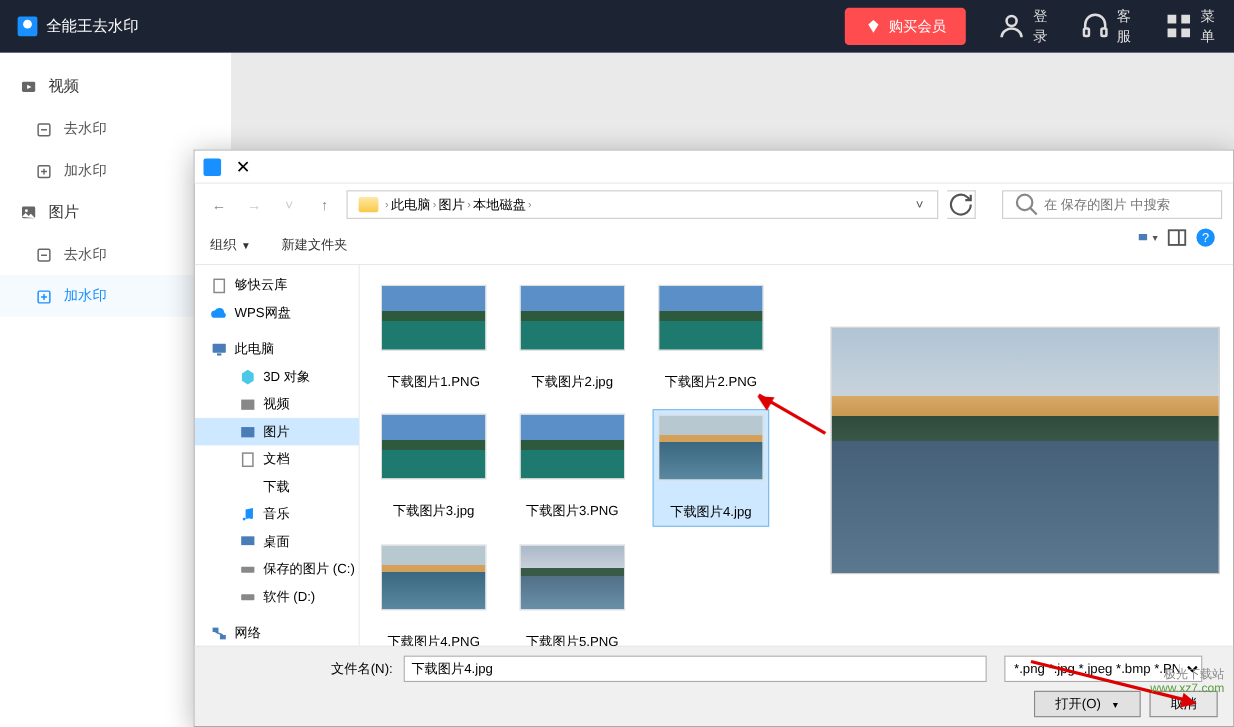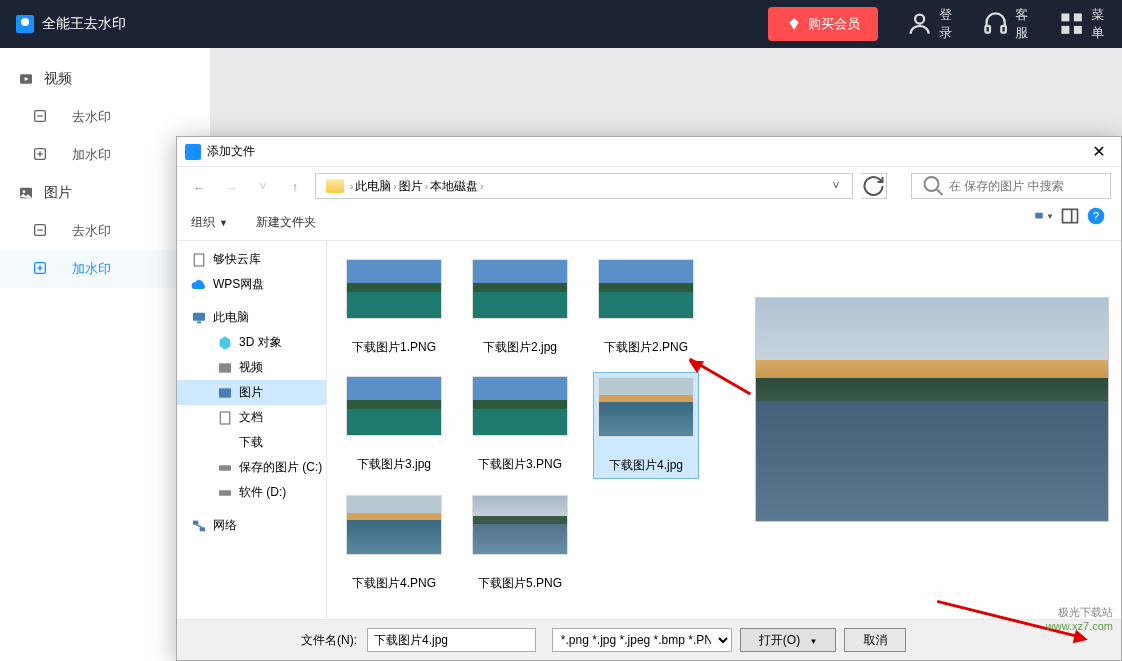--- a/index.html
+++ b/index.html
@@ -6,21 +6,21 @@
     body{font-family:"Microsoft YaHei",Arial,sans-serif;font-size:13px;width:1122px;height:661px;overflow:hidden;background:#f0f0f0;position:relative}
     .topbar{height:48px;background:#1c2333;display:flex;align-items:center;padding:0 16px;color:#fff}
     .logo-icon{width:18px;height:18px;background:#1890ff;border-radius:2px;margin-right:8px;position:relative}
     .logo-icon::after{content:'';position:absolute;width:8px;height:8px;border-radius:50%;background:#fff;top:3px;left:5px}
     .app-title{font-size:14px;flex:1}
     .buy-btn{background:#ff4d4f;color:#fff;padding:8px 18px;border-radius:4px;display:flex;align-items:center;gap:6px;cursor:pointer}
     .top-link{margin-left:28px;display:flex;align-items:center;gap:6px;cursor:pointer;color:#ddd}
     .main-wrap{display:flex;height:calc(100% - 48px)}
     .sidebar{width:210px;background:#fff;padding:12px 0}
     .sbcat{display:flex;align-items:center;padding:10px 18px;gap:10px;color:#333;font-size:14px}
-    .sbitem{display:flex;align-items:flex-start;padding:10px 11px 10px 32px;gap:24px;color:#555;cursor:pointer}
+    .sbitem{display:flex;align-items:flex-end;padding:10px 11px 10px 32px;gap:10px;color:#555;cursor:pointer}
     .sbitem.sel{color:#1890ff;background:#f5faff}
     .sbicon{width:16px;height:16px;display:inline-flex;align-items:center;justify-content:center}
     .content{flex:1;background:#eaeaea}
     .dialog{position:absolute;left:176px;top:136px;width:946px;height:525px;background:#fff;box-shadow:0 4px 24px rgba(0,0,0,.3);display:flex;flex-direction:column;border:1px solid #aaa}
     .dlg-title{height:30px;background:#fff;display:flex;align-items:center;padding:0 8px;border-bottom:1px solid #e8e8e8}
     .dlg-title-icon{width:16px;height:16px;background:#1890ff;border-radius:2px;margin-right:6px}
     .dlg-title-text{flex:1;font-size:12px}
     .dlg-close{width:28px;text-align:center;cursor:pointer;font-size:16px}
     .dlg-nav{height:38px;display:flex;align-items:center;padding:0 10px;gap:8px}
     .nav-arrow{width:24px;height:24px;display:flex;align-items:center;justify-content:center;color:#888;cursor:pointer}
@@ -52,21 +52,21 @@
     .thumb-label{font-size:12px;text-align:center}
     .preview{width:378px;padding:20px 12px;position:relative}
     .preview-img{width:354px;height:225px;background:linear-gradient(180deg,#b0c4d4 0%,#c8d4dc 28%,#d8a868 28%,#c89850 36%,#2d4a3a 36%,#3a5848 46%,#456078 46%,#5a7890 100%);border:1px solid #ccc;margin-top:36px}
     .arrow{position:absolute;pointer-events:none}
     .arrow1{left:504px;top:218px;width:80px;height:50px}
     .arrow1::before{content:'';position:absolute;width:70px;height:3px;background:#d00;transform:rotate(30deg);top:20px;left:4px}
     .arrow1::after{content:'';position:absolute;left:0;top:0;border:7px solid transparent;border-right:14px solid #d00;transform:rotate(30deg)}
     .arrow2{right:30px;bottom:10px;width:160px;height:50px}
     .arrow2::before{content:'';position:absolute;width:150px;height:3px;background:#d00;transform:rotate(14deg);top:18px;left:4px}
     .arrow2::after{content:'';position:absolute;right:-4px;top:32px;border:7px solid transparent;border-left:14px solid #d00;transform:rotate(14deg)}
-    .dlg-footer{padding:8px 14px;display:flex;gap:8px;border-top:1px solid #e8e8e8;background:#f0f0f0}
+    .dlg-footer{padding:8px 14px;display:flex;flex-direction:column;gap:8px;border-top:1px solid #e8e8e8;background:#f0f0f0}
     .row1{display:flex;align-items:center;gap:10px}
     .fn-label{font-size:12px;margin-left:110px}
     .fn-input{flex:1;max-width:530px;height:24px;border:1px solid #aaa;padding:0 6px;font-size:12px;background:#fff}
     .ft-select{width:180px;height:24px;border:1px solid #aaa;font-size:12px;padding:0 4px;background:#fff}
     .row2{display:flex;justify-content:flex-end;gap:8px}
     .btn{height:24px;padding:0 18px;border:1px solid #888;background:#e8e8e8;font-size:12px;cursor:pointer}
     .btn.primary{background:#e1e1e1}
     .watermark{position:absolute;right:8px;bottom:28px;font-size:11px;color:#888;pointer-events:none;text-align:right}
     .watermark .g{color:#5a9e3f}
     svg{width:100%;height:100%}
@@ -171,21 +171,20 @@
         </span>
       <span>加水印</span>
     </div>
   </div>
   <div class="content"></div>
 </div>
 
 <div class="dialog">
   <div class="dlg-title">
     <span class="dlg-title-icon"></span>
-    <span class="dlg-title-text">添加文件</span>
     <span class="dlg-close">✕</span>
   </div>
 
   <div class="dlg-nav">
     <span class="nav-arrow">←</span>
     <span class="nav-arrow dis">→</span>
     <span class="nav-arrow dis">˅</span>
     <span class="nav-arrow">↑</span>
     <div class="breadcrumb">
       <span class="folder-ico"></span>
@@ -288,20 +287,34 @@
             </svg></span>
           <span>文档</span>
         </div>
       <div class="tree-item sub">
           <span class="ti-ico"><svg viewBox="0 0 24 24" fill="#1890ff">
               <path d="M12 3v12m0 0l-5-5m5 5l5-5M4 20h16"></path>
             </svg></span>
           <span>下载</span>
         </div>
       <div class="tree-item sub">
+          <span class="ti-ico"><svg viewBox="0 0 24 24" fill="#1890ff">
+              <path d="M9 18V5l10-2v13"></path>
+              <circle cx="7" cy="18" r="2"></circle>
+              <circle cx="17" cy="16" r="2"></circle>
+            </svg></span>
+          <span>音乐</span>
+        </div>
+      <div class="tree-item sub">
+          <span class="ti-ico"><svg viewBox="0 0 24 24" fill="#4a7db8">
+              <rect x="3" y="4" width="18" height="12"></rect>
+            </svg></span>
+          <span>桌面</span>
+        </div>
+      <div class="tree-item sub">
           <span class="ti-ico"><svg viewBox="0 0 24 24" fill="#888">
               <rect x="3" y="8" width="18" height="8" rx="1"></rect>
             </svg></span>
           <span>保存的图片 (C:)</span>
         </div>
       <div class="tree-item sub">
           <span class="ti-ico"><svg viewBox="0 0 24 24" fill="#888">
               <rect x="3" y="8" width="18" height="8" rx="1"></rect>
             </svg></span>
           <span>软件 (D:)</span>

